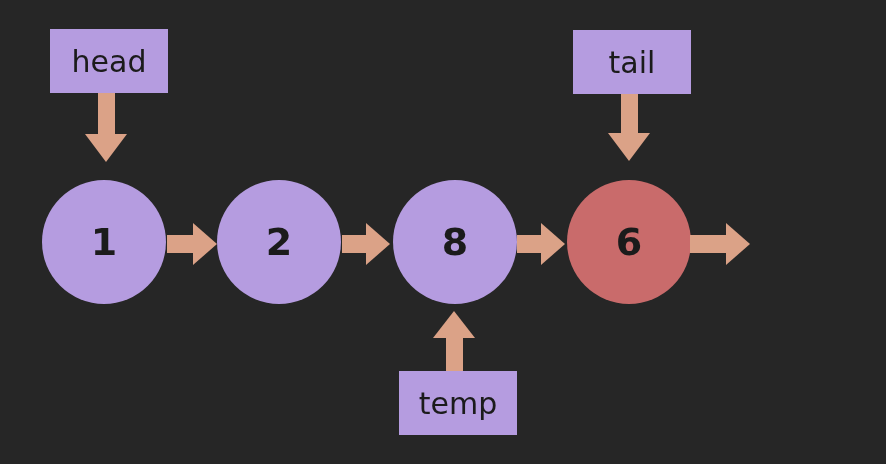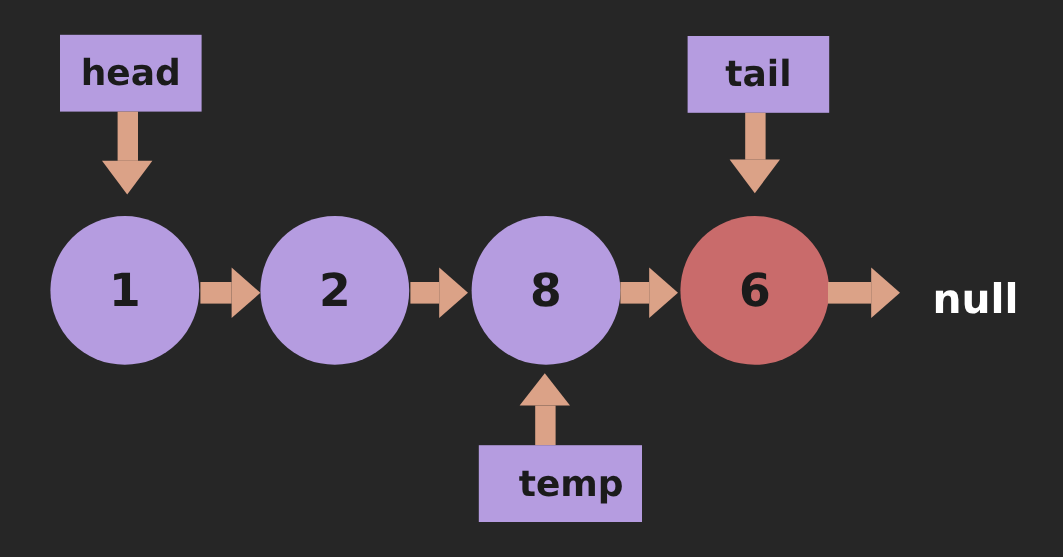--- a/index.html
+++ b/index.html
@@ -14,21 +14,21 @@
   .pointer-box {
     position: absolute;
     width: 118px;
     height: 64px;
     background: var(--pointer-box-fill, #b59ce0);
     display: flex;
     align-items: center;
     justify-content: center;
   }
   .pointer-box .label {
-    font-weight: 700;
+    font-weight: 400;
     font-size: 30px;
     color: var(--label-text, #1b1b1b);
   }
   .node {
     position: absolute;
     width: 124px;
     height: 124px;
     border-radius: 50%;
     background: var(--node-fill, #b59ce0);
     display: flex;
@@ -127,23 +127,22 @@
   </div>
   <div class="harrow" style="left:517px; top:223px;">
     <div class="shaft" style="width:24px;"></div>
     <div class="tip"></div>
   </div>
   <div class="harrow" style="left:690px; top:223px;">
     <div class="shaft" style="width:36px;"></div>
     <div class="tip"></div>
   </div>
 
-  <div class="terminator" style="left:777px; top:228px;">null</div>
 
   <div class="varrow" style="left:433px; top:311px;">
     <div class="tip-up"></div>
     <div class="shaft" style="height:33px;"></div>
   </div>
-  <div class="pointer-box" style="left:399px; top:371px;padding-left:18px;">
+  <div class="pointer-box" style="left:399px; top:371px;">
     <span class="label">temp</span>
   </div>
 
 </div>
 
 </body></html>

